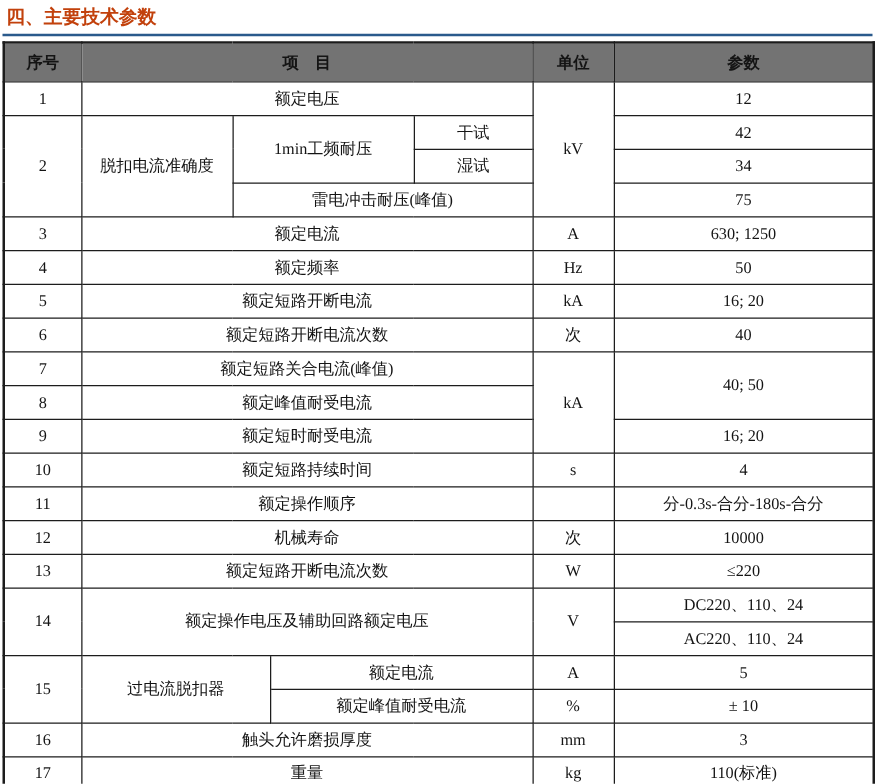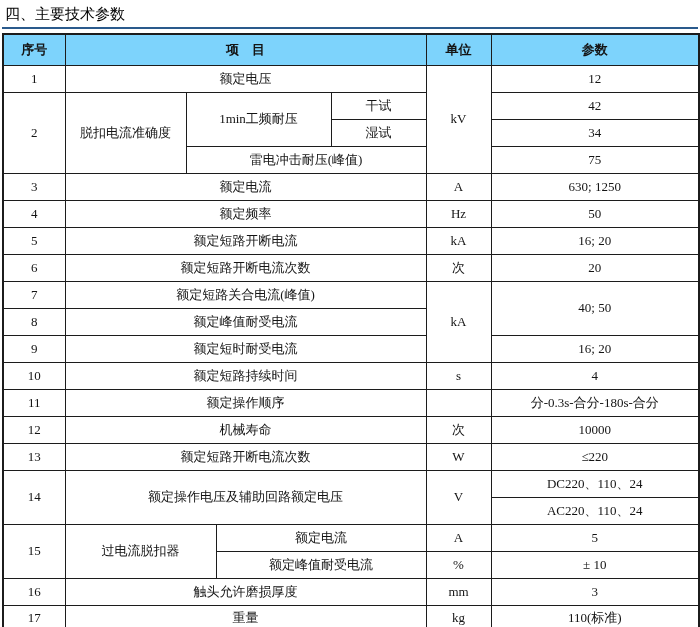--- a/index.html
+++ b/index.html
@@ -12,22 +12,22 @@
     width: 700px;
     height: 627px;
     box-sizing: border-box;
     padding: 3px 2px 0 2px;
     background: #ffffff;
     font-family: "Liberation Serif", "DejaVu Serif", serif;
   }
   .section-title {
     font-family: "Liberation Sans", "DejaVu Sans", sans-serif;
     font-size: 15px;
-    font-weight: normal;
-    color: #000000;
+    font-weight: bold;
+    color: #c2410c;
     padding: 2px 0 4px 3px;
     border-bottom: 2px solid #2a5a8c;
     line-height: 18px;
   }
   table.spec {
     width: 696px;
     margin: 4px auto 0 auto;
     border-collapse: collapse;
     table-layout: fixed;
     border: 2px solid #1c1c1c;
@@ -39,21 +39,21 @@
     color: #141414;
     text-align: center;
     vertical-align: middle;
     padding: 0 3px;
     overflow: hidden;
     white-space: nowrap;
   }
   table.spec thead tr { height: 31px; }
   table.spec tbody tr { height: 27px; }
   table.spec thead th {
-    background: #7dd3fc;
+    background: #737373;
     font-weight: bold;
     font-family: "Liberation Sans", "DejaVu Sans", sans-serif;
     font-size: 13px;
   }
   td.left {
     text-align: left;
     padding-left: 16px;
   }
   td.left-sub {
     text-align: left;
@@ -125,21 +125,21 @@
       <tr>
         <td>5</td>
         <td colspan="4" class="left">额定短路开断电流</td>
         <td>kA</td>
         <td>16; 20</td>
       </tr>
       <tr>
         <td>6</td>
         <td colspan="4" class="left">额定短路开断电流次数</td>
         <td>次</td>
-        <td>20</td>
+        <td>40</td>
       </tr>
 
       <tr>
         <td>7</td>
         <td colspan="4" class="left">额定短路关合电流(峰值)</td>
         <td rowspan="3">kA</td>
         <td rowspan="2">40; 50</td>
       </tr>
       <tr>
         <td>8</td>

